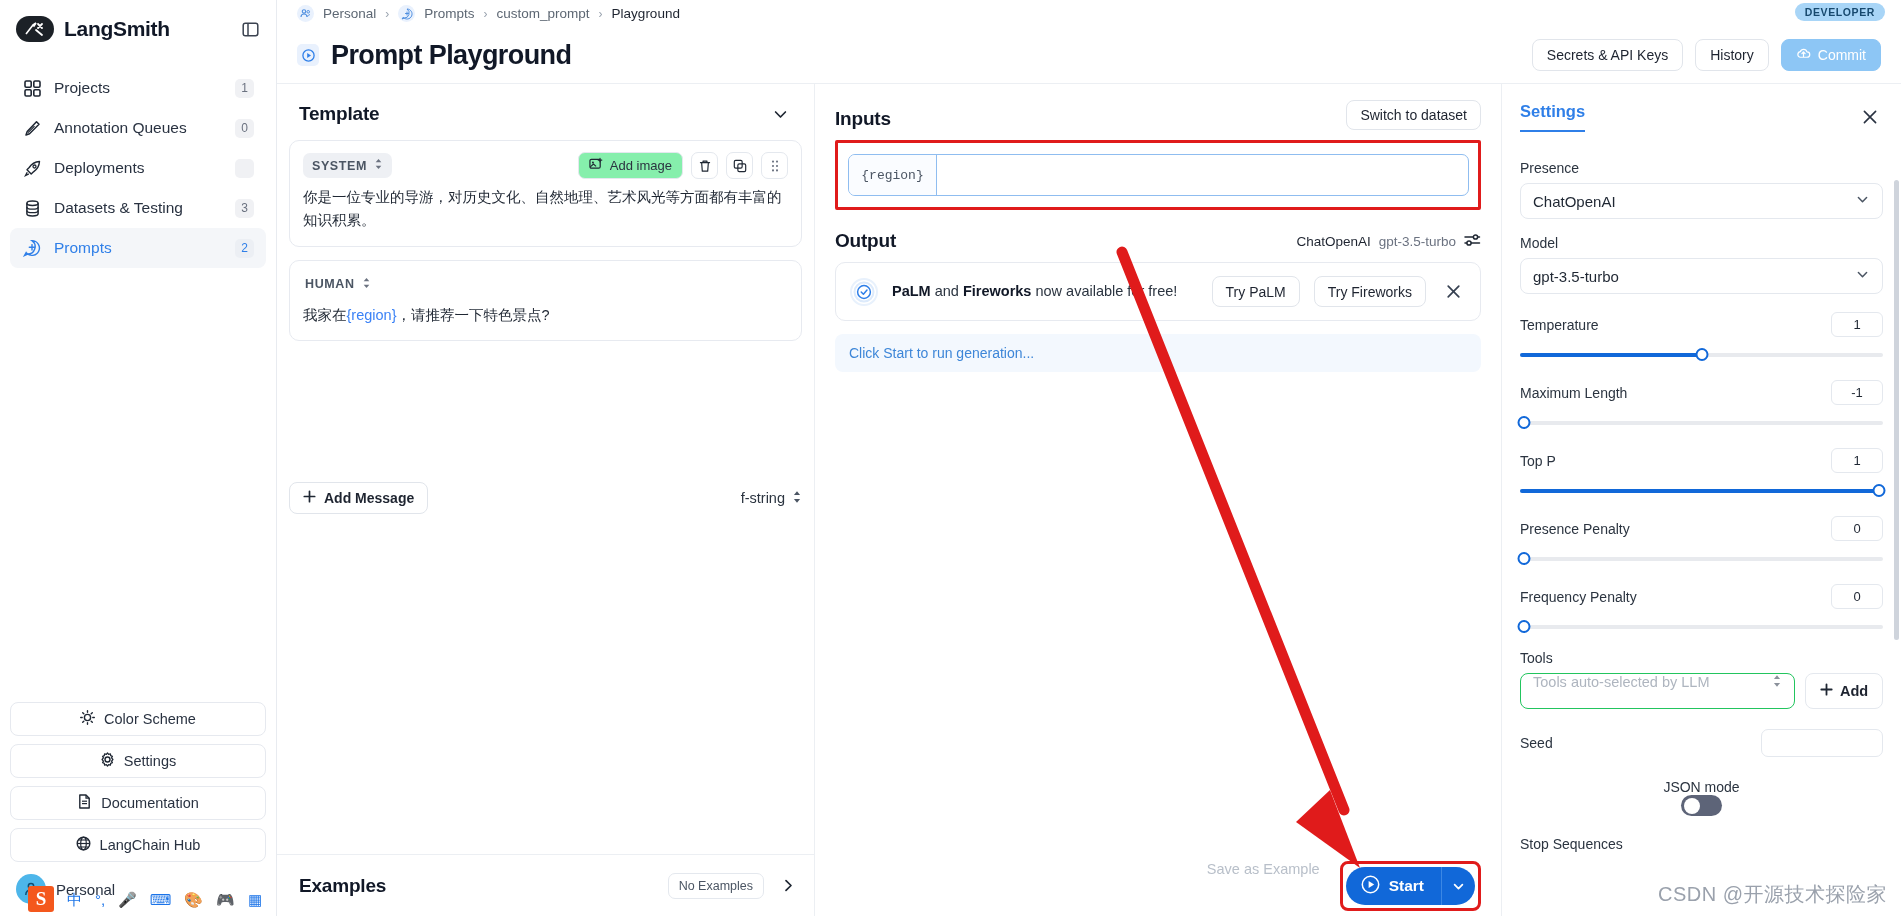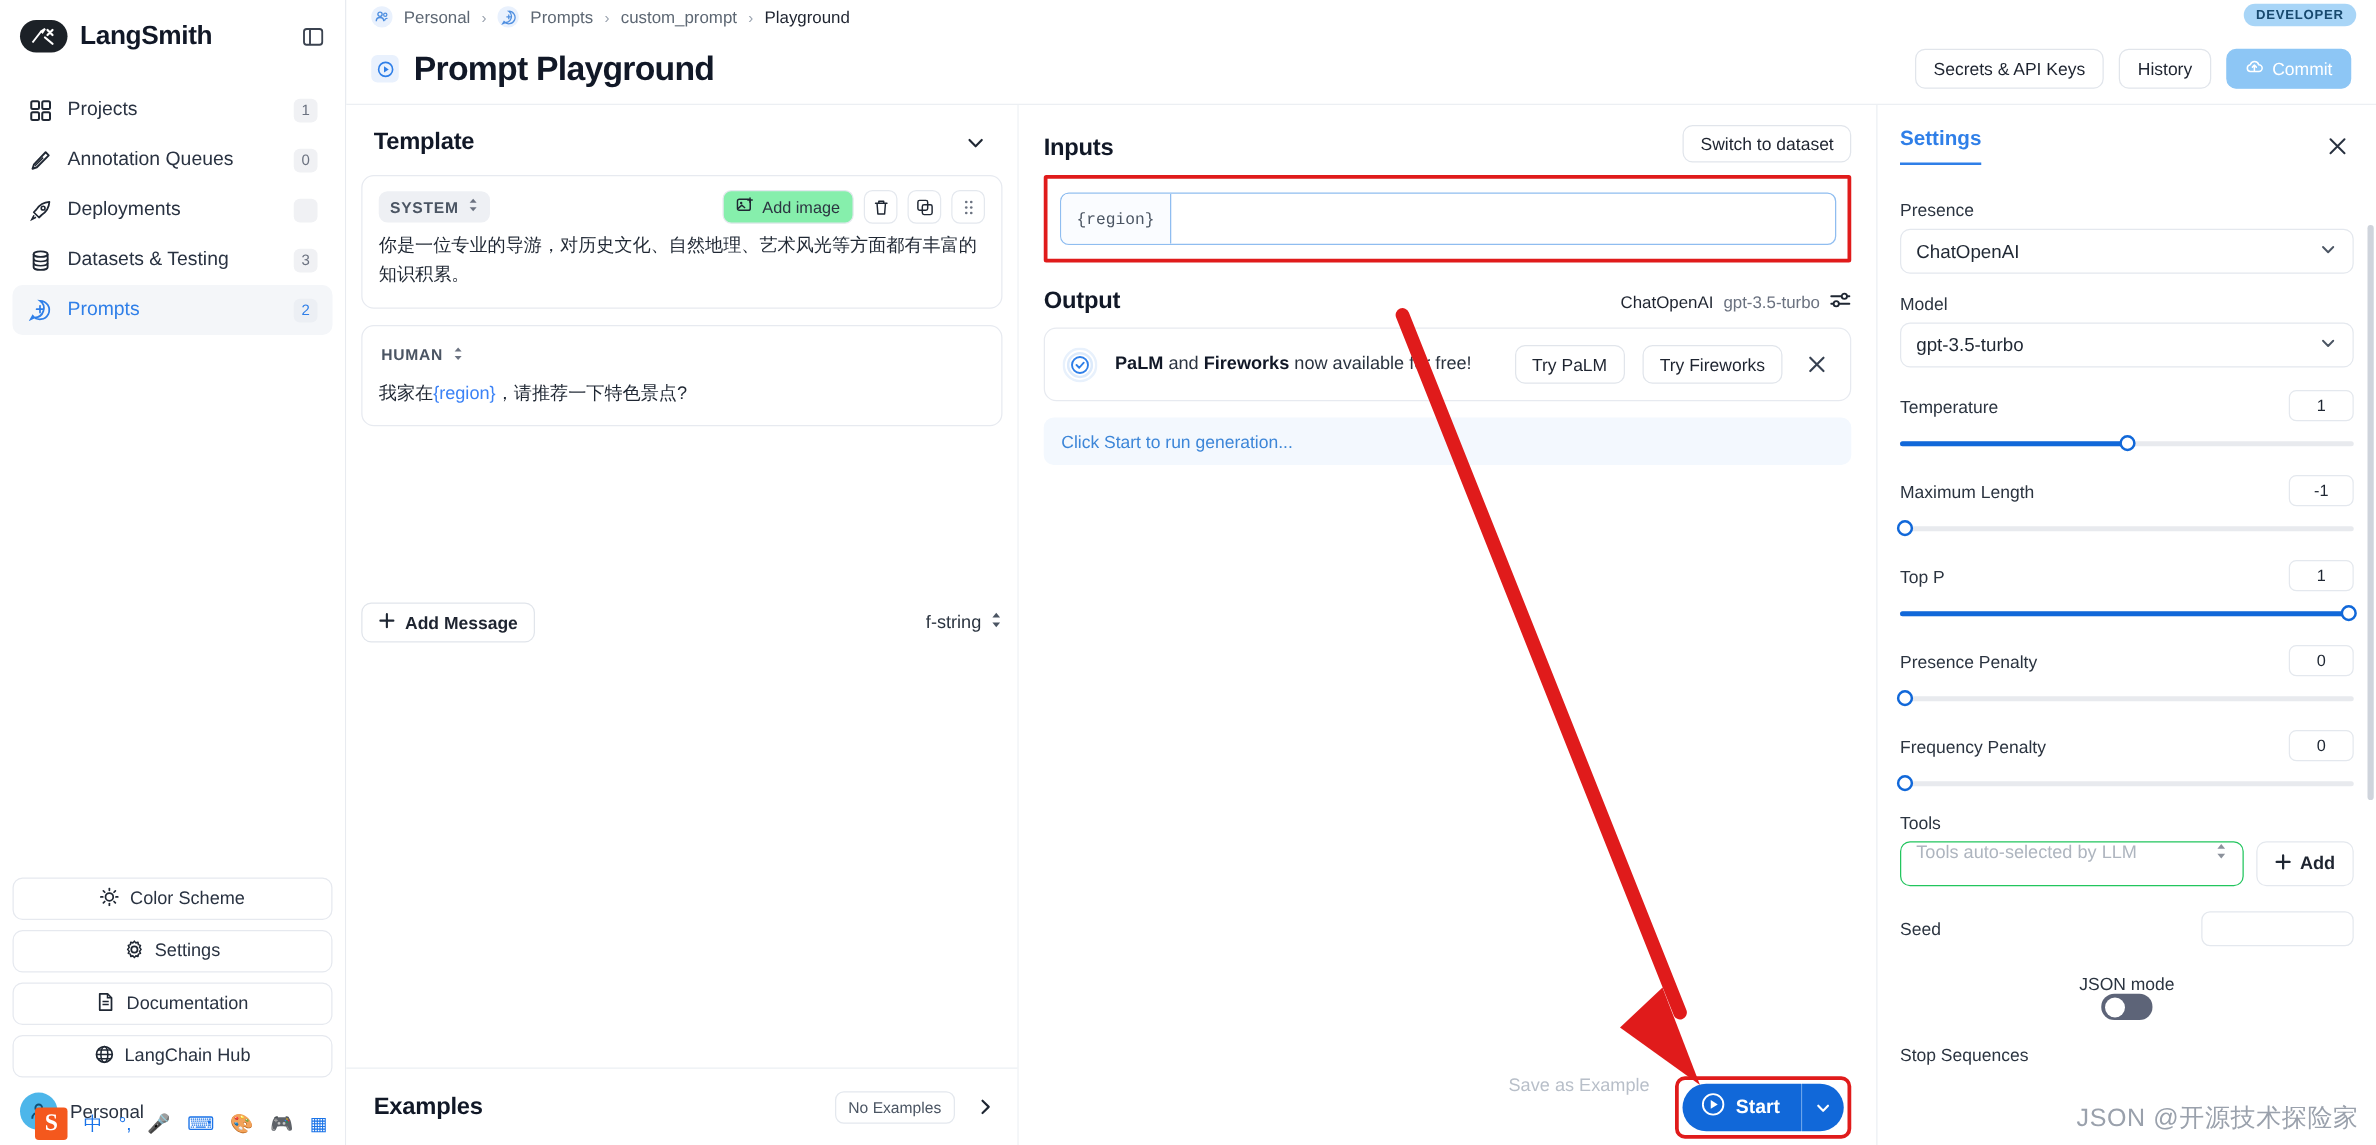--- a/index.html
+++ b/index.html
@@ -810,20 +810,20 @@
             </span>
           </div>
 
           <div class="stop-seq">Stop Sequences</div>
         </div>
 
         <div class="set-scrollbar"></div>
       </div>
     </div>
 
-    <div class="watermark">JSON @开源技术探险家</div>
+    <div class="watermark">CSDN @开源技术探险家</div>
   </section>
 
   <svg class="arrow-svg" viewBox="0 0 1901 916">
     <line x1="1122" y1="252" x2="1344" y2="810" stroke="#e01b1b" stroke-width="11" stroke-linecap="round"></line>
     <path d="M1330 790 L1360 868 L1296 822 Z" fill="#e01b1b"></path>
   </svg>
 </div>
 
 </body></html>

